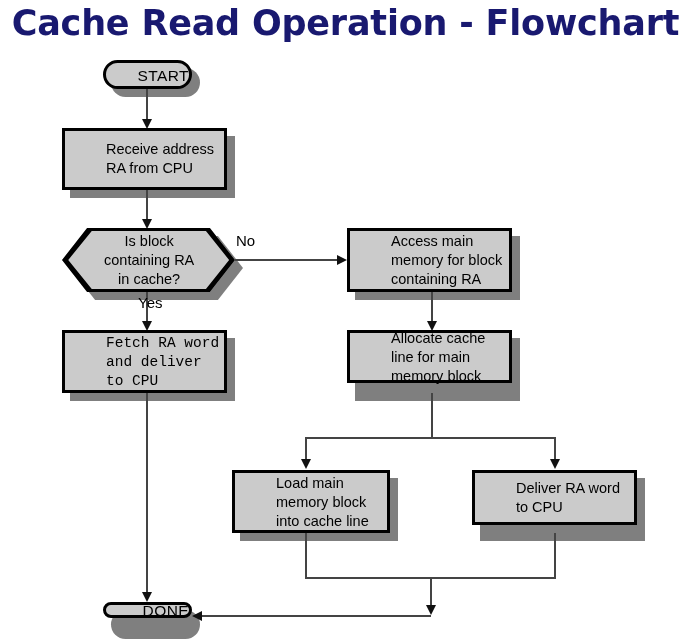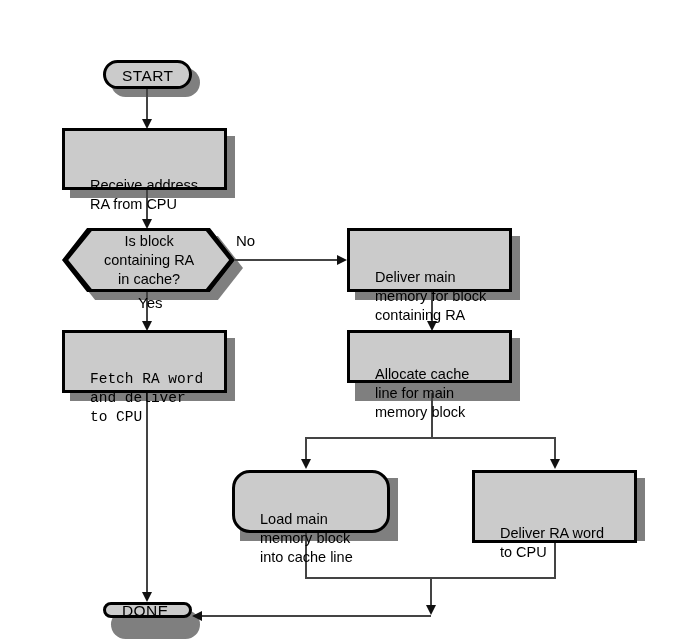--- a/index.html
+++ b/index.html
@@ -57,30 +57,30 @@
     white-space: pre-line;
   }
   
   .shadow {
     position: absolute;
     background: #7f7f7f;
     z-index: 1;
   }
 
   
-  .proc .txt { padding-left: 25px; margin-top: 36px; }
+  .proc .txt { padding-left: 41px; }
 
   
   .term {
     border-radius: 16px;
     text-align: center;
     font-size: 15.5px;
   }
   .term .txt {
-    text-align: left;
+    text-align: right;
     padding-left: 16px;
     letter-spacing: 0.4px;
   }
   .term-shadow { border-radius: 16px; }
 
   
   .hex-wrap {
     position: absolute;
     z-index: 5;
   }
@@ -160,20 +160,21 @@
     color: #000000;
     z-index: 4;
     white-space: nowrap;
   }
 </style>
 </head>
 <body>
 
 <div id="canvas">
 
+  <div id="title">Cache Read Operation - Flowchart</div>
 
   <div class="ln ln-v" style="left:146px; top:88px; height:34px;"></div>
   <div class="ah ah-down" style="left:141.5px; top:119px;"></div>
 
   <div class="ln ln-v" style="left:146px; top:190px; height:34px;"></div>
   <div class="ah ah-down" style="left:141.5px; top:219px;"></div>
 
   <div class="ln ln-v" style="left:146px; top:292px; height:34px;"></div>
   <div class="ah ah-down" style="left:141.5px; top:321px;"></div>
 
@@ -227,48 +228,48 @@
     <div class="hex-outline"></div>
     <div class="hex-text">
       <span>Is block
 containing RA
 in cache?</span>
     </div>
   </div>
 
   <div class="shadow" style="left:355px; top:236px; width:165px; height:64px;"></div>
   <div class="node proc" style="left:347px; top:228px; width:165px; height:64px;">
-    <div class="txt">Deliver main
+    <div class="txt">Access main
 memory for block
 containing RA</div>
   </div>
 
   <div class="shadow" style="left:70px; top:338px; width:165px; height:63px;"></div>
   <div class="node proc" style="left:62px; top:330px; width:165px; height:63px;font-family:Liberation Mono, monospace;">
     <div class="txt">Fetch RA word
 and deliver
 to CPU</div>
   </div>
 
   <div class="shadow" style="left:355px; top:338px; width:165px; height:63px;"></div>
   <div class="node proc" style="left:347px; top:330px; width:165px; height:53px;">
     <div class="txt">Allocate cache
 line for main
 memory block</div>
   </div>
 
   <div class="shadow" style="left:240px; top:478px; width:158px; height:63px;"></div>
-  <div class="node proc" style="left:232px; top:470px; width:158px; height:63px;border-radius:18px;">
+  <div class="node proc" style="left:232px; top:470px; width:158px; height:63px;">
     <div class="txt">Load main
 memory block
 into cache line</div>
   </div>
 
   <div class="shadow" style="left:480px; top:478px; width:165px; height:63px;"></div>
-  <div class="node proc" style="left:472px; top:470px; width:165px; height:73px;">
+  <div class="node proc" style="left:472px; top:470px; width:165px; height:55px;">
     <div class="txt">Deliver RA word
 to CPU</div>
   </div>
 
   <div class="shadow term-shadow" style="left:111px; top:610px; width:89px; height:29px;"></div>
   <div class="node term" style="left:103px; top:602px; width:89px; height:16px;">
     <div class="txt">DONE</div>
   </div>
 
 </div>

